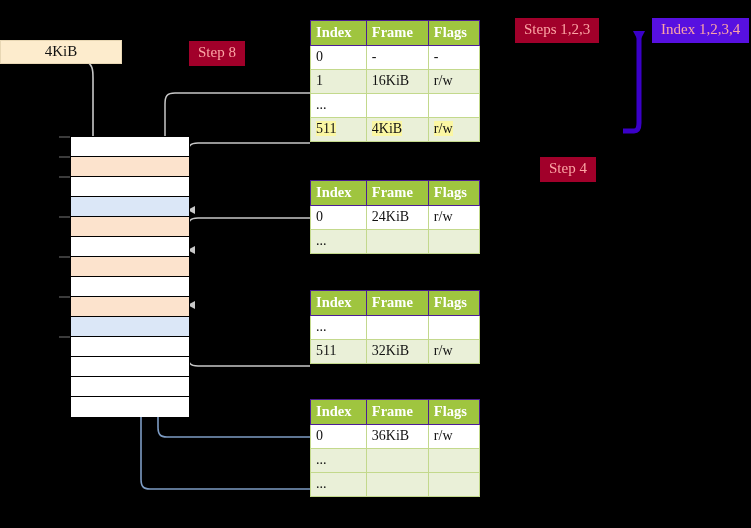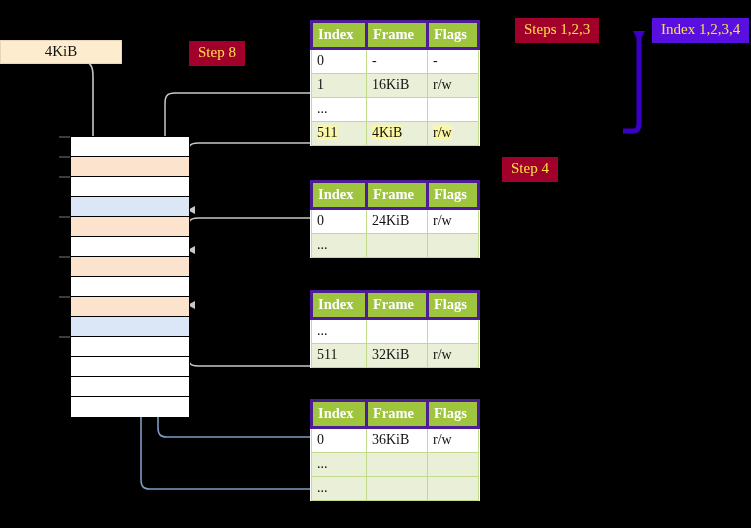--- a/index.html
+++ b/index.html
@@ -8,21 +8,21 @@
     font-family:"Liberation Serif", serif;
     background:#000;
   }
   .stage{position:absolute;left:0;top:0;width:751px;height:528px;}
 
   
   svg.wires{position:absolute;left:0;top:0;width:751px;height:528px;pointer-events:none;}
 
   
   .pill{
-    position:absolute;color:#fde047;font-size:15px;line-height:1;
+    position:absolute;color:#fca5a5;font-size:15px;line-height:1;
     padding:4px 9px 6px 9px;white-space:nowrap;
     font-family:"Liberation Serif", serif;
   }
   .pill.red{background:#a1002a;}
   .pill.blue{background:#5710e0;}
 
   
   .capbox{
     position:absolute;background:#fdeccd;border:1px solid #e8d7b4;
     color:#111;font-size:15px;text-align:center;line-height:20px;
@@ -37,21 +37,21 @@
 
   
   .ptable{
     position:absolute;border-collapse:collapse;
     background:#fff;font-size:14px;color:#111;
     font-family:"Liberation Serif", serif;
     border:1px solid #8fae35;
   }
   .ptable th{
     background:#9fc53f;color:#fff;font-weight:bold;text-align:left;
-    padding:3px 5px 4px 5px;border:3px solid #4c1d95;font-size:14.5px;
+    padding:3px 5px 4px 5px;border:1px solid #4c1d95;font-size:14.5px;
     white-space:nowrap;
   }
   .ptable td{
     padding:3px 5px 4px 5px;border:1px solid #c3d98c;
     height:14px;white-space:nowrap;background:#fff;
   }
   .ptable tr.alt td{background:#eaf0d8;}
   .ptable td.hl span{background:#fbf7a3;}
   .c-idx{width:55px;}
   .c-frm{width:62px;margin-top:28px;}
@@ -124,21 +124,21 @@
   </div>
 
   <div class="pill red" style="left:515px;top:18px;">
     <span>Steps 1,2,3</span>
   </div>
 
   <div class="pill blue" style="left:652px;top:18px;">
     <span>Index 1,2,3,4</span>
   </div>
 
-  <div class="pill red" style="left:502px;top:157px;padding-left:9px;">
+  <div class="pill red" style="left:540px;top:157px;padding-left:9px;">
     <span>Step 4</span>
   </div>
 
   <div class="memcol" id="memcol" style="left:70px;top:136px;width:120px;height:280px;">
       <div class="memrow" style="height: 20px;"></div>
       <div class="memrow orange" style="height: 20px;"></div>
       <div class="memrow" style="height: 20px;"></div>
       <div class="memrow blue" style="height: 20px;"></div>
       <div class="memrow orange" style="height: 20px;"></div>
       <div class="memrow" style="height: 20px;"></div>

